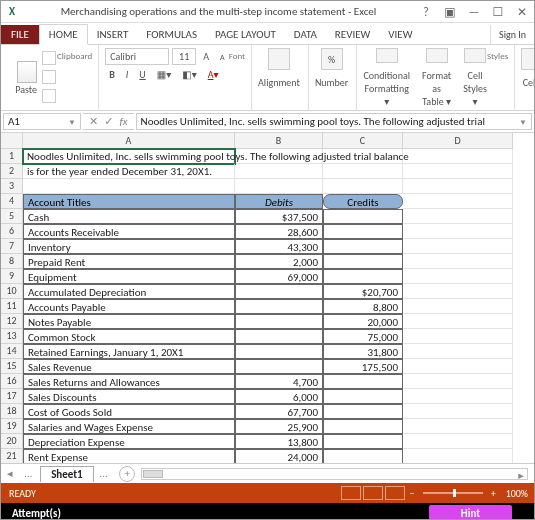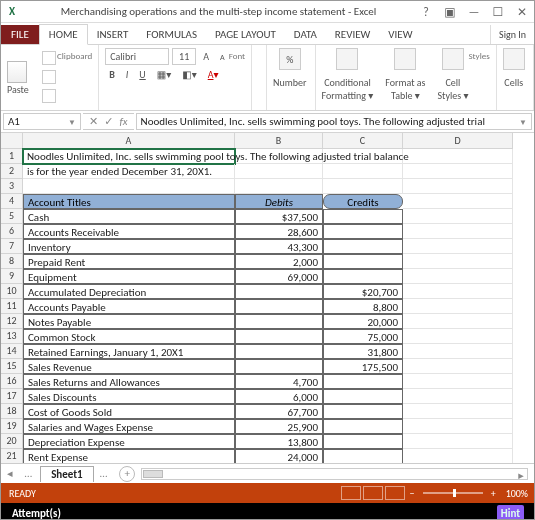--- a/index.html
+++ b/index.html
@@ -19,21 +19,21 @@
   .menutabs .tab.active { border:1px solid #d4d4d4; border-bottom:1px solid #fff; background:#fff; position:relative; top:1px;}
   .menutabs .spacer { flex:1; }
   .menutabs .signin { font-size:10px; color:#444; padding:3px 8px; border-left:1px solid #ddd;}
   
   
   .ribbon { height: 66px; background:#fff; border-bottom:1px solid #d4d4d4; display:flex; font-size:10px; color:#555;}
   .rgroup { border-right:1px solid #e1e1e1; padding:3px 6px 2px 6px; display:flex; justify-content:space-between;}
   .rgroup .glabel { text-align:center; font-size:9px; color:#777; margin-top:2px;}
   .rgroup .gbody { flex:1; display:flex; align-items:center; gap:4px;}
   .clipboard .gbody { flex-direction:row;}
-  .pastebig { display:flex; flex-direction:column; align-items:flex-start; width:30px;}
+  .pastebig { display:flex; flex-direction:column; align-items:flex-end; width:30px;}
   .pastebig .ic { width:20px; height:22px; border:1px solid #bbb; background:linear-gradient(#fff,#eee);}
   .miniic { width:14px; height:14px; border:1px solid #ccc; display:inline-block; margin:1px;}
   .fontgroup .row { display:flex; align-items:center; gap:3px;}
   .fontname { border:1px solid #ccc; padding:1px 4px; width:64px; font-size:10px; background:#fff;}
   .fontsize { border:1px solid #ccc; padding:1px 2px; width:24px; font-size:10px; background:#fff; text-align:center;}
   .smbtn { border:1px solid transparent; padding:0 3px; font-size:10px;}
   .biggrp .gbody{ flex-direction:column; align-items:center;}
   .biggrp .bigic { width:22px; height:22px; background:#f4f4f4; border:1px solid #ccc;}
   .biggrp .blabel{ font-size:10px; text-align:center; margin-top:2px;}
   
@@ -74,21 +74,21 @@
   .statusbar .ready{ padding:0 8px;}
   .statusbar .sp{flex:1;}
   .statusbar .viewbtn { width:20px; height:14px; border:1px solid rgba(255,255,255,.5); margin:0 1px;}
   .statusbar .zoom{ padding:0 6px;}
   .statusbar .slider{ width:60px; height:2px; background:rgba(255,255,255,.5); margin:0 4px; position:relative;}
   .statusbar .slider .h{ position:absolute; top:-3px; left:50%; width:3px; height:8px; background:#fff;}
   
   .attempt { height:20px; background:#000; color:#fff; display:flex; align-items:center; font-size:11px; font-weight:bold;}
   .attempt .lbl{ padding:0 11px;}
   .attempt .sp{flex:1;}
-  .attempt .hint{ background:#8b5cf6; padding:2px 4px; margin-right:10px; color:#dfe; border-radius:2px;}
+  .attempt .hint{ background:#d946ef; padding:2px 32px; margin-right:22px; color:#dfe; border-radius:2px;}
 </style>
 </head>
 <body>
 
 <div class="titlebar">
   <div class="left-ico">X</div>
   <div class="title">Merchandising operations and the multi-step income statement - Excel</div>
   <div class="winbtns">
     <div>?</div>
     <div>▣</div>
@@ -139,20 +139,24 @@
         <span class="smbtn" style="font-style:italic">I</span>
         <span class="smbtn" style="text-decoration:underline">U</span>
         <span class="smbtn">▦▾</span>
         <span class="smbtn">◧▾</span>
         <span class="smbtn" style="color:#c00"><u>A</u>▾</span>
       </div>
     </div>
     <div class="glabel">Font</div>
   </div>
   <div class="rgroup biggrp">
+    <div class="gbody">
+        <div class="bigic"></div>
+        <div class="blabel">Alignment</div>
+      </div>
     <div class="glabel">&nbsp;</div>
   </div>
   <div class="rgroup biggrp">
     <div class="gbody">
         <div class="bigic" style="text-align:center;line-height:22px;">%</div>
         <div class="blabel">Number</div>
       </div>
     <div class="glabel">&nbsp;</div>
   </div>
   <div class="rgroup biggrp" style="border-right:none">

